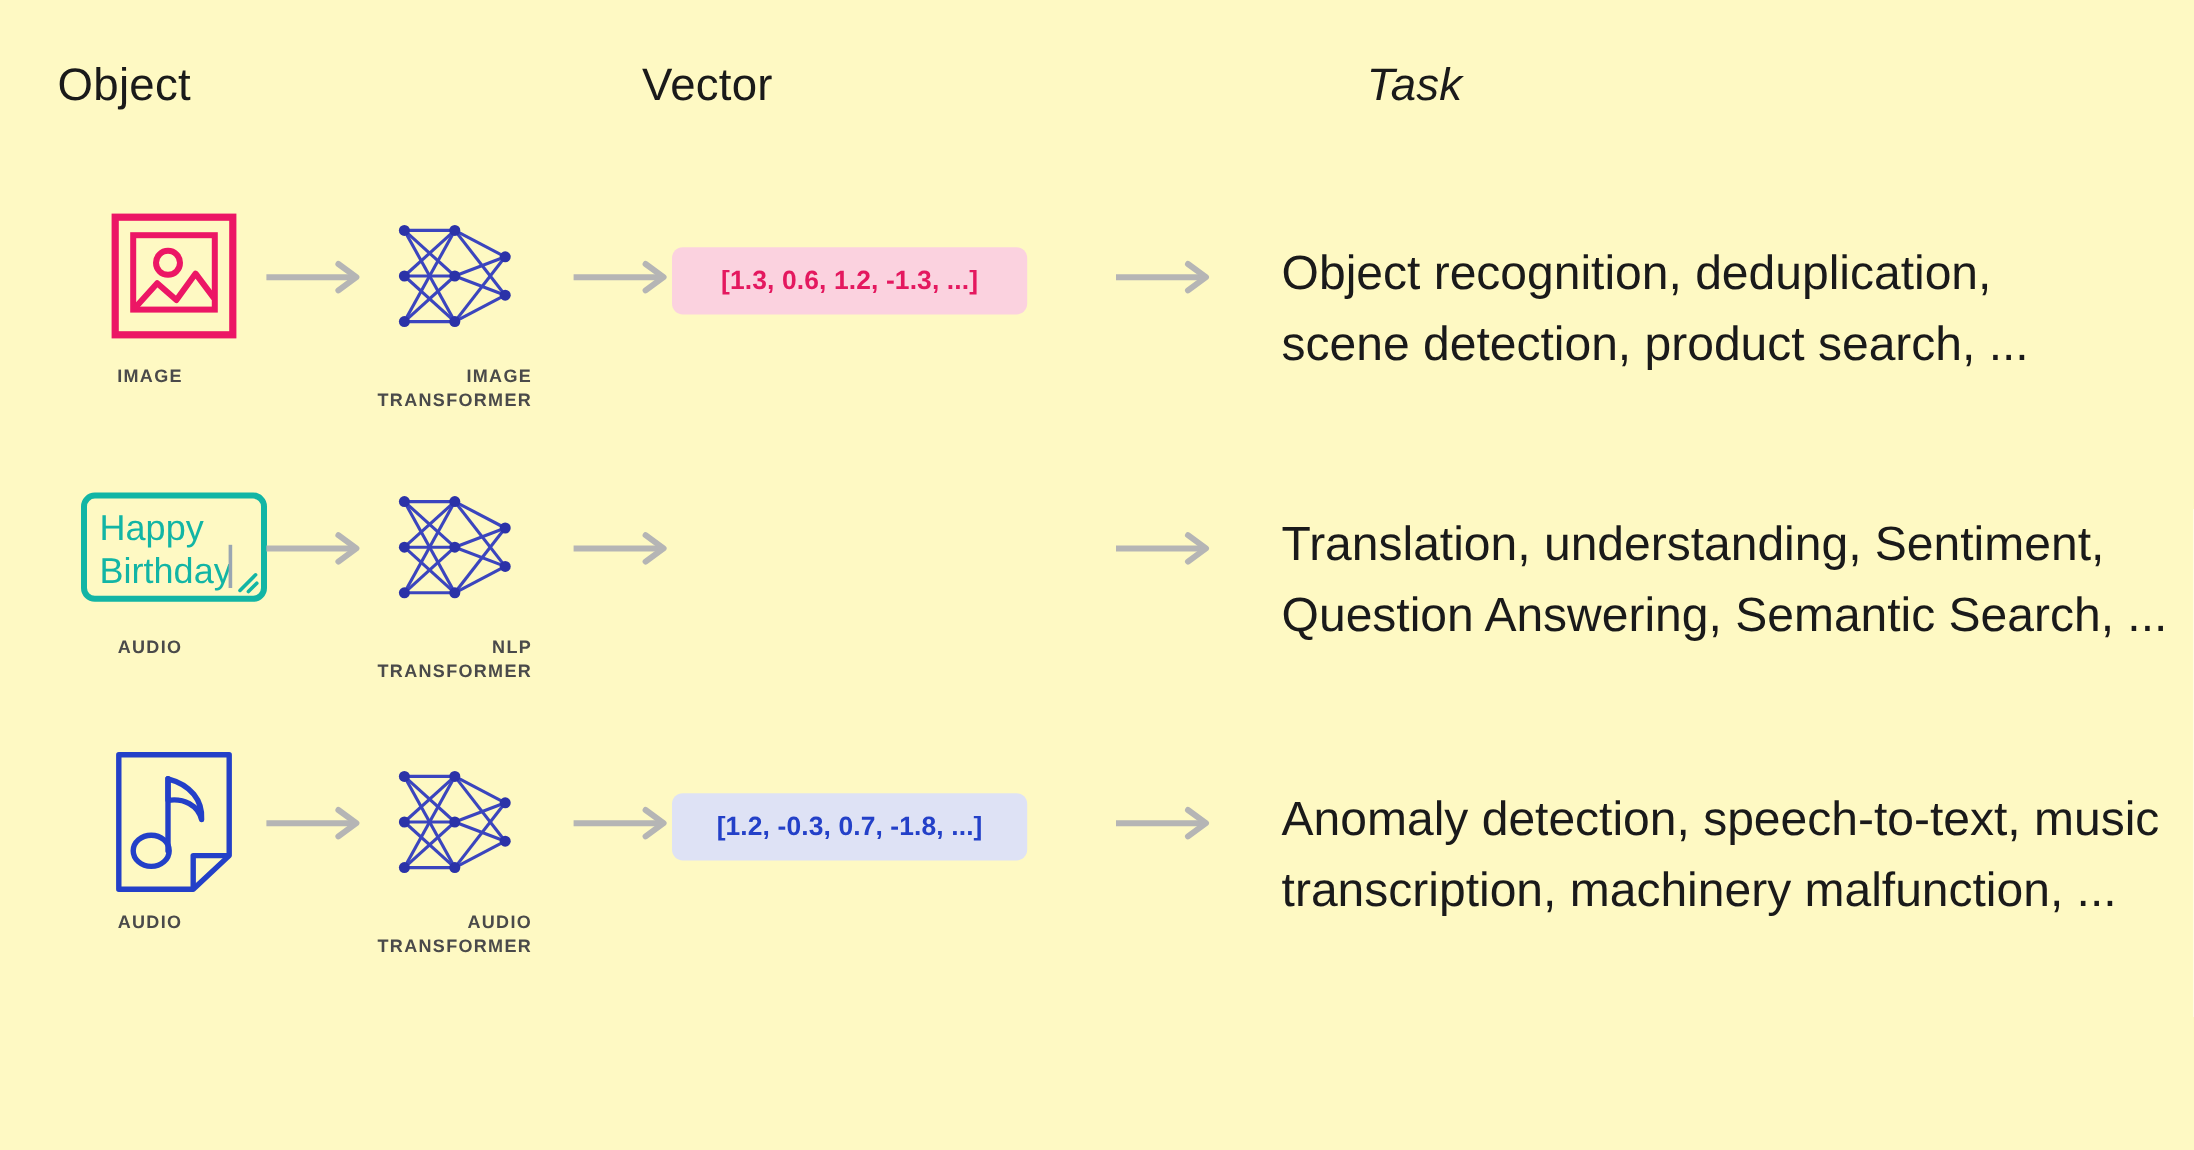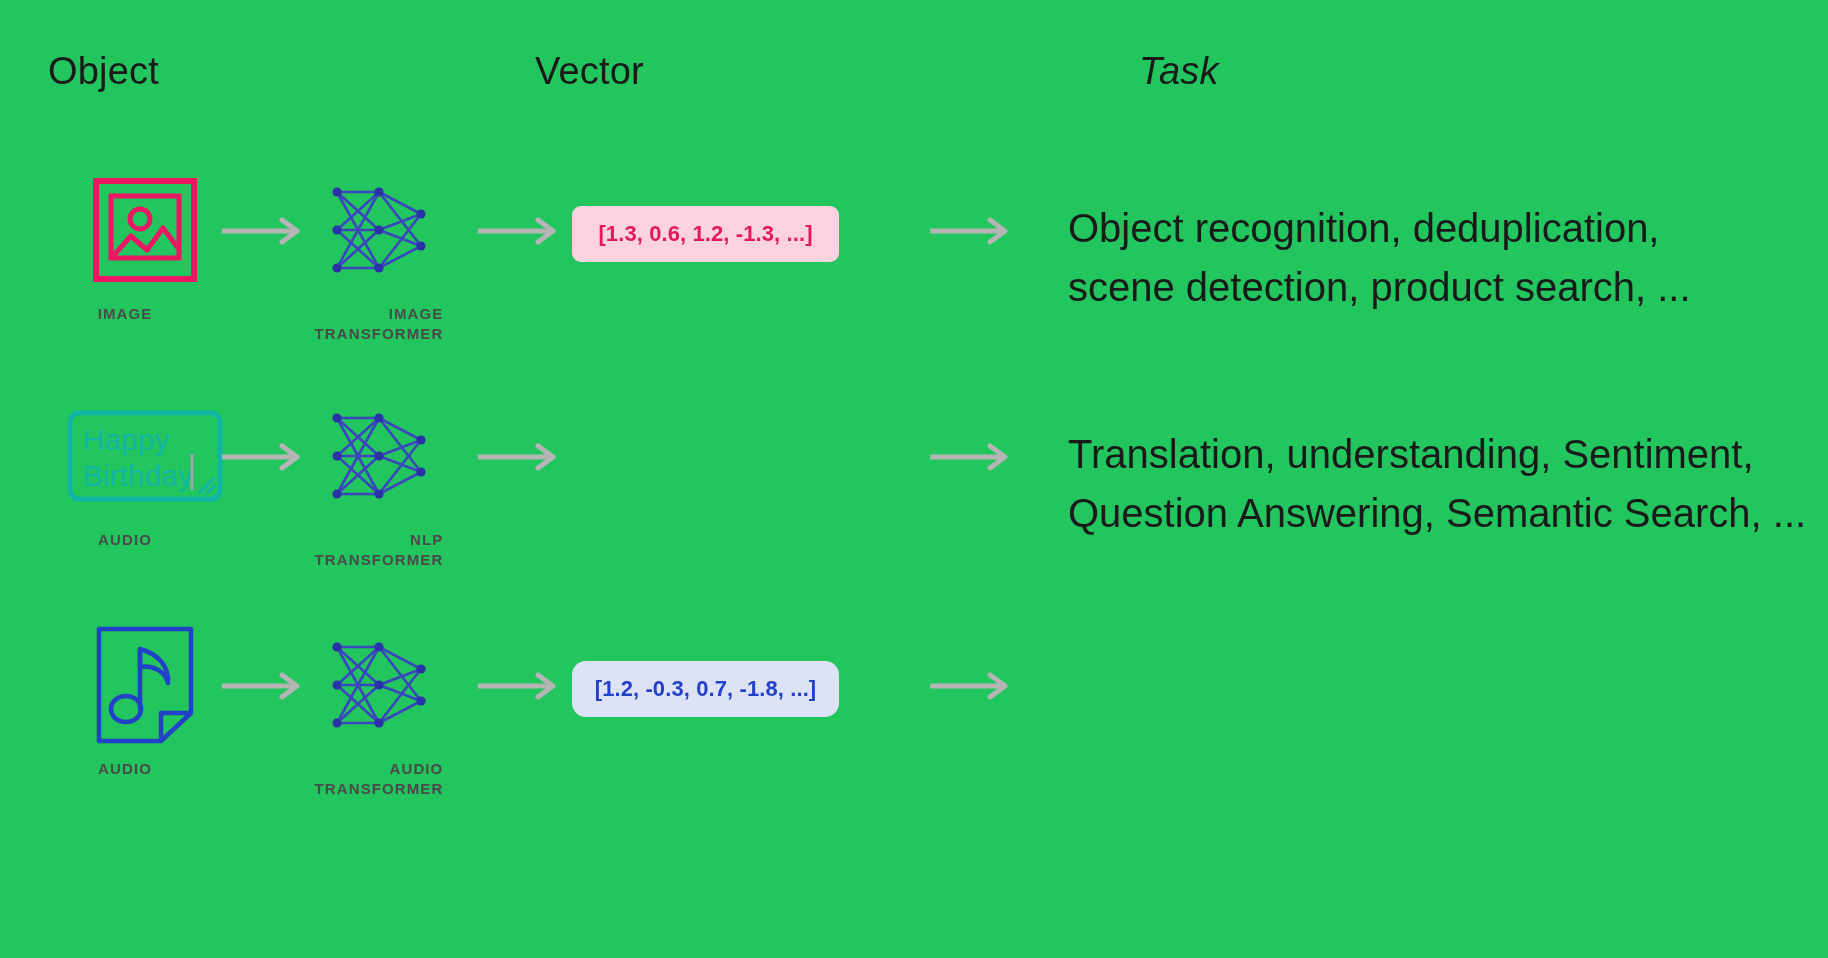--- a/index.html
+++ b/index.html
@@ -9,21 +9,21 @@
     height: 958px;
     background: #ffffff;
     font-family: "Liberation Sans", sans-serif;
     overflow: hidden;
   }
 
   #diagram {
     position: relative;
     width: 1828px;
     height: 958px;
-    background: #22c55e;
+    background: #fef9c3;
   }
 
   
   .col-header {
     position: absolute;
     font-size: 38px;
     font-weight: 400;
     color: #1a1a1a;
     letter-spacing: 0.2px;
     white-space: nowrap;
@@ -99,31 +99,30 @@
   }
   .arrow-1 { left: 222px; }
   .arrow-2 { left: 478px; }
   .arrow-3 { left: 930px; }
 
   
   .vector-pill {
     position: absolute;
     left: 560px;
     top: 36px;
-    width: 267px;
+    width: 296px;
     height: 56px;
     border-radius: 9px;
     display: flex;
     align-items: center;
     justify-content: center;
     font-size: 22px;
     font-weight: 700;
     letter-spacing: 0.1px;
     white-space: nowrap;
-    margin-left: 12px;
   }
 
   
   .task-text {
     position: absolute;
     left: 1068px;
     top: 29px;
     width: 740px;
     font-size: 40px;
     font-weight: 400;
@@ -358,24 +357,26 @@
 TRANSFORMER</div>
     </div>
 
     <div class="arrow arrow-2">
       <svg width="82" height="26" viewBox="0 0 82 26">
         <line x1="0" y1="13" x2="72" y2="13" stroke="#B5B5B5" stroke-width="5"></line>
         <polyline points="60,2 75,13 60,24" fill="none" stroke="#B5B5B5" stroke-width="5" stroke-linejoin="round" stroke-linecap="round"></polyline>
       </svg>
     </div>
 
-    <div class="vector-pill" style="background:#DEE2F5; color:#2340C8;border-radius:14px;">[1.2, -0.3, 0.7, -1.8, ...]</div>
+    <div class="vector-pill" style="background:#DEE2F5; color:#2340C8;">[1.2, -0.3, 0.7, -1.8, ...]</div>
 
     <div class="arrow arrow-3">
       <svg width="82" height="26" viewBox="0 0 82 26">
         <line x1="0" y1="13" x2="72" y2="13" stroke="#B5B5B5" stroke-width="5"></line>
         <polyline points="60,2 75,13 60,24" fill="none" stroke="#B5B5B5" stroke-width="5" stroke-linejoin="round" stroke-linecap="round"></polyline>
       </svg>
     </div>
 
+    <div class="task-text">Anomaly detection, speech-to-text, music
+transcription, machinery malfunction, ...</div>
   </div>
 
 </div>
 
 </body></html>

